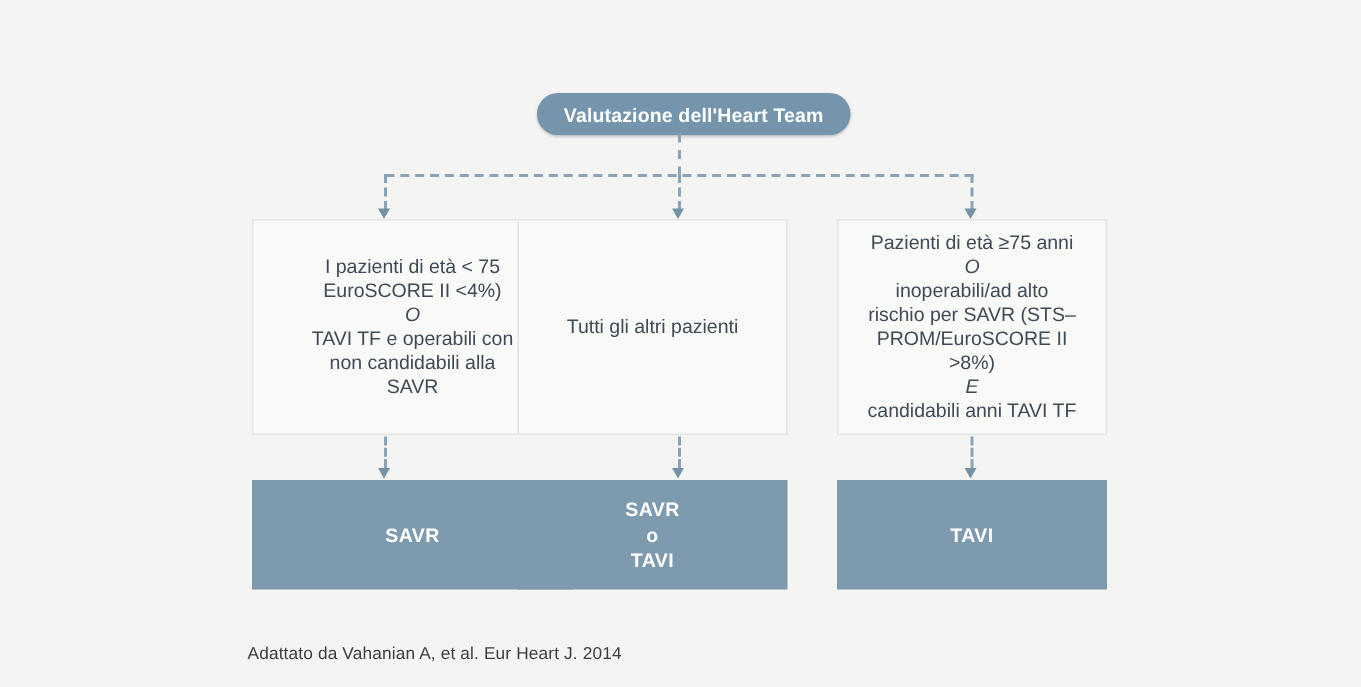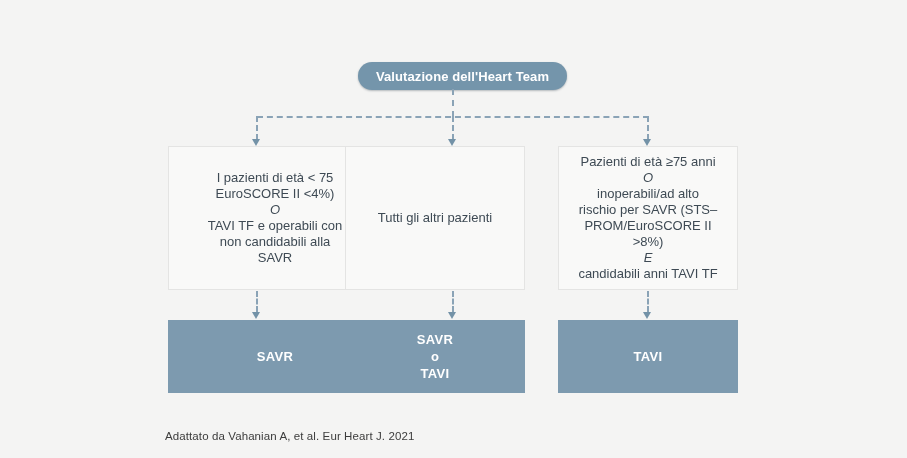--- a/index.html
+++ b/index.html
@@ -162,15 +162,15 @@
   <div class="outcome col-center">
       <div>SAVR</div>
       <div>o</div>
       <div>TAVI</div>
     </div>
 
   <div class="outcome col-right">
       <div>TAVI</div>
     </div>
 
-  <div class="citation">Adattato da Vahanian A, et al. Eur Heart J. 2021</div>
+  <div class="citation">Adattato da Vahanian A, et al. Eur Heart J. 2014</div>
 
 </div>
 
 </body></html>

